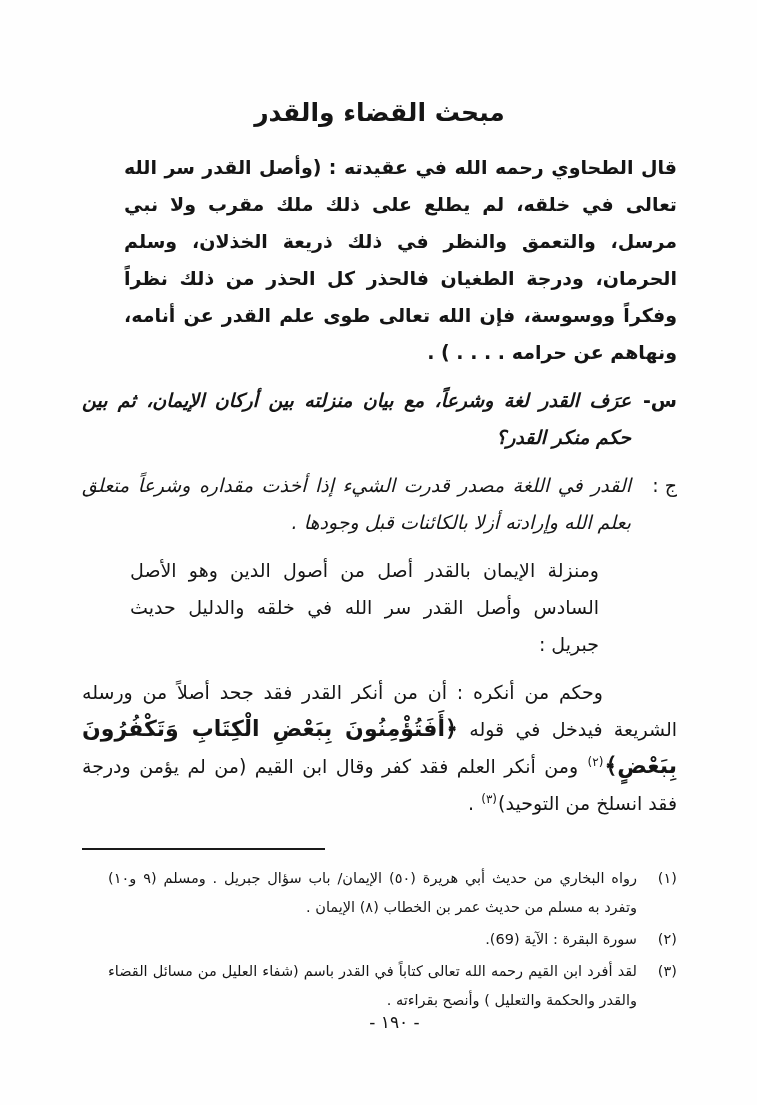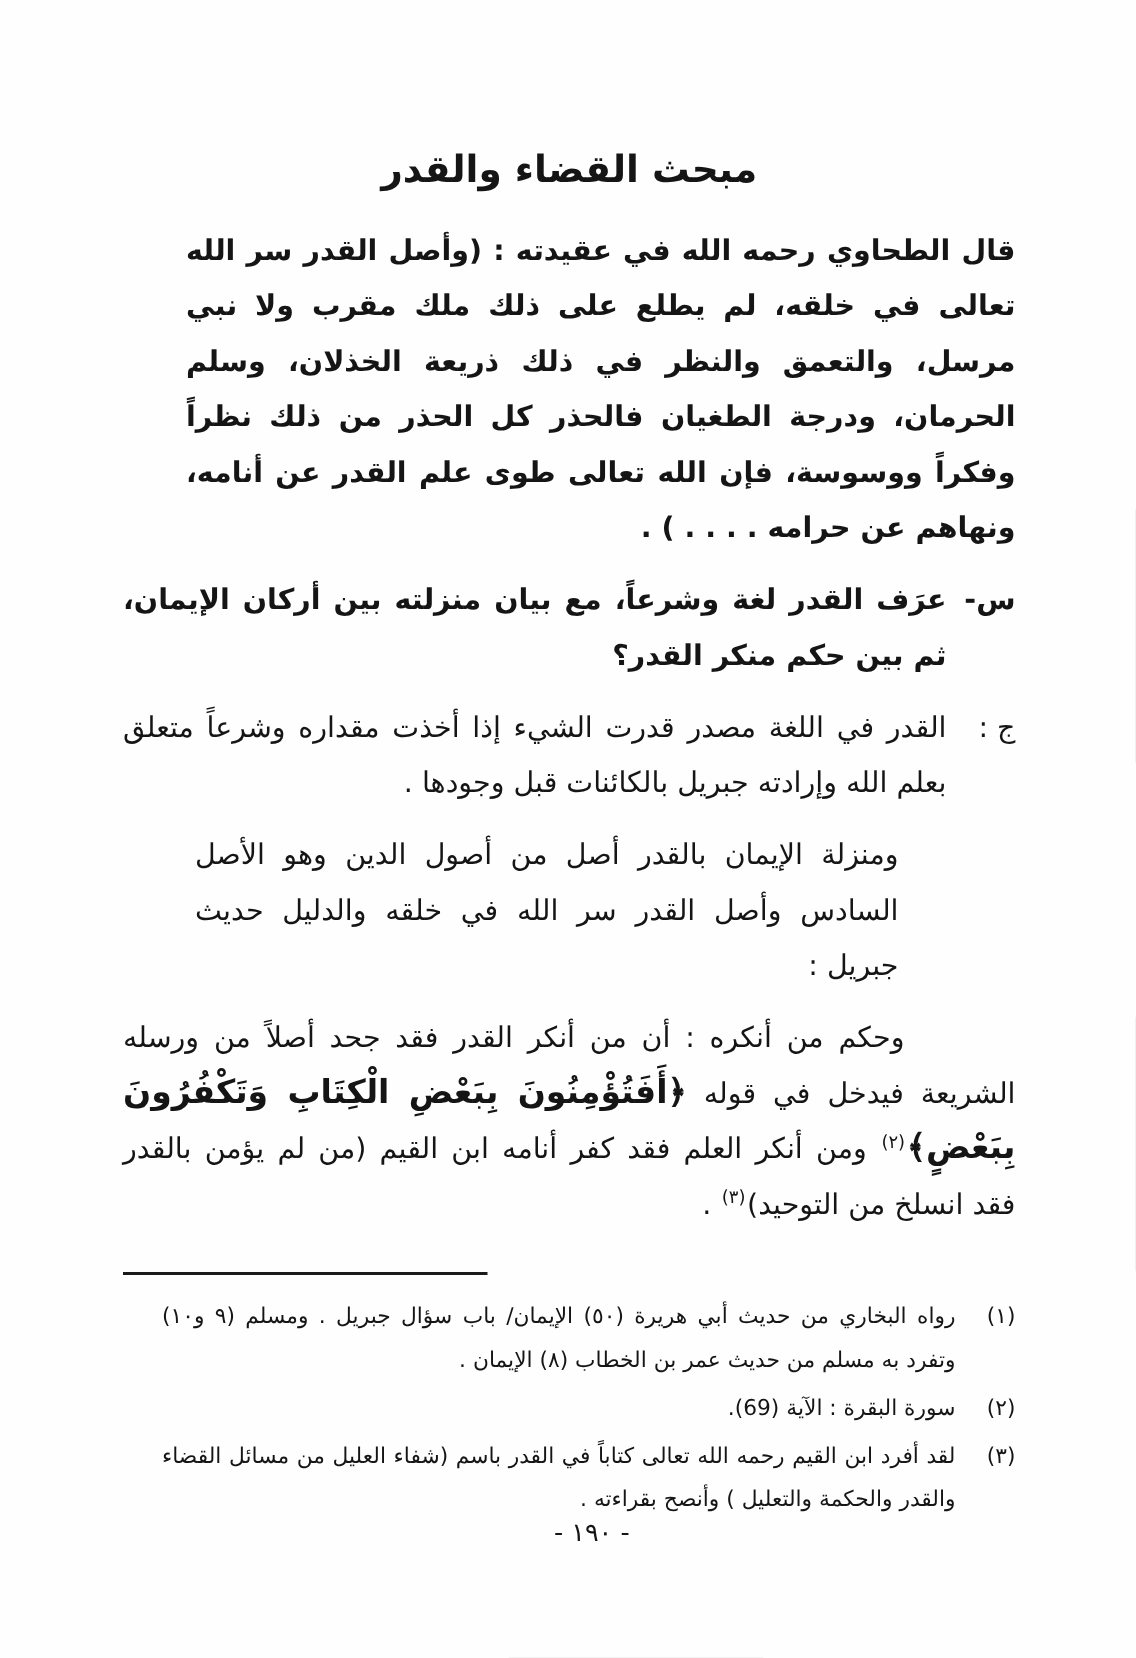--- a/index.html
+++ b/index.html
@@ -42,20 +42,21 @@
     font-size: 19px;
     line-height: 37px;
   }
   .qa-marker {
     flex: 0 0 46px;
     white-space: nowrap;
   }
   .qa-text {
     flex: 1 1 auto;
     text-align: justify;
+    font-style: italic;
   }
   .indent-block { padding-left: 0; padding-right: 78px; margin-left: 48px; }
   .hadith-block { padding-right: 92px; }
   .first-indent { text-indent: 74px; }
   sup.fn-ref {
     font-size: 12px;
     line-height: 0;
     vertical-align: 7px;
     margin: 0 1px;
   }
@@ -109,27 +110,27 @@
 
   <p class="para bold">قال الطحاوي رحمه الله في عقيدته : (وأصل القدر سر الله تعالى في خلقه، لم يطلع على ذلك ملك مقرب ولا نبي مرسل، والتعمق والنظر في ذلك ذريعة الخذلان، وسلم الحرمان، ودرجة الطغيان فالحذر كل الحذر من ذلك نظراً وفكراً ووسوسة، فإن الله تعالى طوى علم القدر عن أنامه، ونهاهم عن حرامه . . . . ) .</p>
 
   <div class="qa-row bold">
     <span class="qa-marker">س-</span>
     <span class="qa-text">عرَف القدر لغة وشرعاً، مع بيان منزلته بين أركان الإيمان، ثم بين حكم منكر القدر؟</span>
   </div>
 
   <div class="qa-row">
     <span class="qa-marker">ج :</span>
-    <span class="qa-text">القدر في اللغة مصدر قدرت الشيء إذا أخذت مقداره وشرعاً متعلق بعلم الله وإرادته جبريل بالكائنات قبل وجودها .</span>
+    <span class="qa-text">القدر في اللغة مصدر قدرت الشيء إذا أخذت مقداره وشرعاً متعلق بعلم الله وإرادته أزلا بالكائنات قبل وجودها .</span>
   </div>
 
   <p class="para indent-block">ومنزلة الإيمان بالقدر أصل من أصول الدين وهو الأصل السادس وأصل القدر سر الله في خلقه والدليل حديث جبريل :</p>
 
 
-  <p class="para first-indent"><span>وحكم من أنكره : أن من أنكر القدر فقد جحد أصلاً من ورسله الشريعة فيدخل في قوله </span><span class="quran">﴿أَفَتُؤْمِنُونَ بِبَعْضِ الْكِتَابِ وَتَكْفُرُونَ بِبَعْضٍ﴾</span><sup class="fn-ref">(٢)</sup><span> ومن أنكر العلم فقد كفر أنامه ابن القيم (من لم يؤمن بالقدر فقد انسلخ من التوحيد)</span><sup class="fn-ref">(٣)</sup><span> .</span></p>
+  <p class="para first-indent"><span>وحكم من أنكره : أن من أنكر القدر فقد جحد أصلاً من ورسله الشريعة فيدخل في قوله </span><span class="quran">﴿أَفَتُؤْمِنُونَ بِبَعْضِ الْكِتَابِ وَتَكْفُرُونَ بِبَعْضٍ﴾</span><sup class="fn-ref">(٢)</sup><span> ومن أنكر العلم فقد كفر وقال ابن القيم (من لم يؤمن ودرجة فقد انسلخ من التوحيد)</span><sup class="fn-ref">(٣)</sup><span> .</span></p>
 
   <div class="footnote-sep"></div>
 
   <div class="footnotes">
     <div class="footnote">
       <span class="fn-marker">(١)</span>
       <span class="fn-text">رواه البخاري من حديث أبي هريرة (٥٠) الإيمان/ باب سؤال جبريل . ومسلم (٩ و١٠) وتفرد به مسلم من حديث عمر بن الخطاب (٨) الإيمان .</span>
     </div>
     <div class="footnote">
       <span class="fn-marker">(٢)</span>

